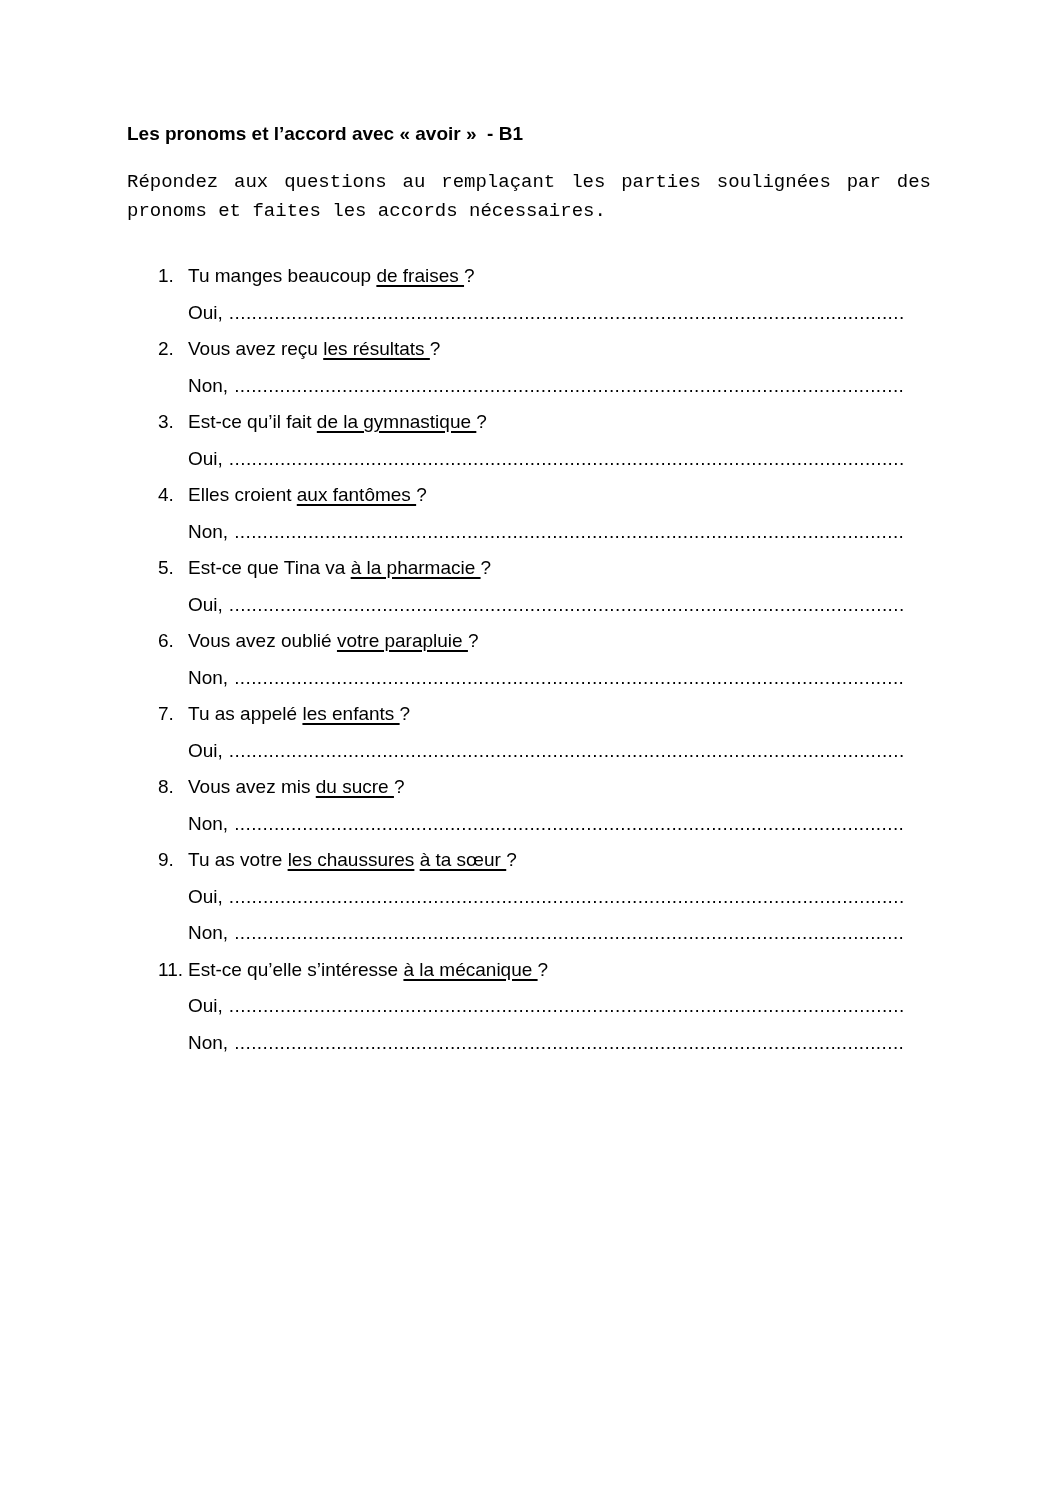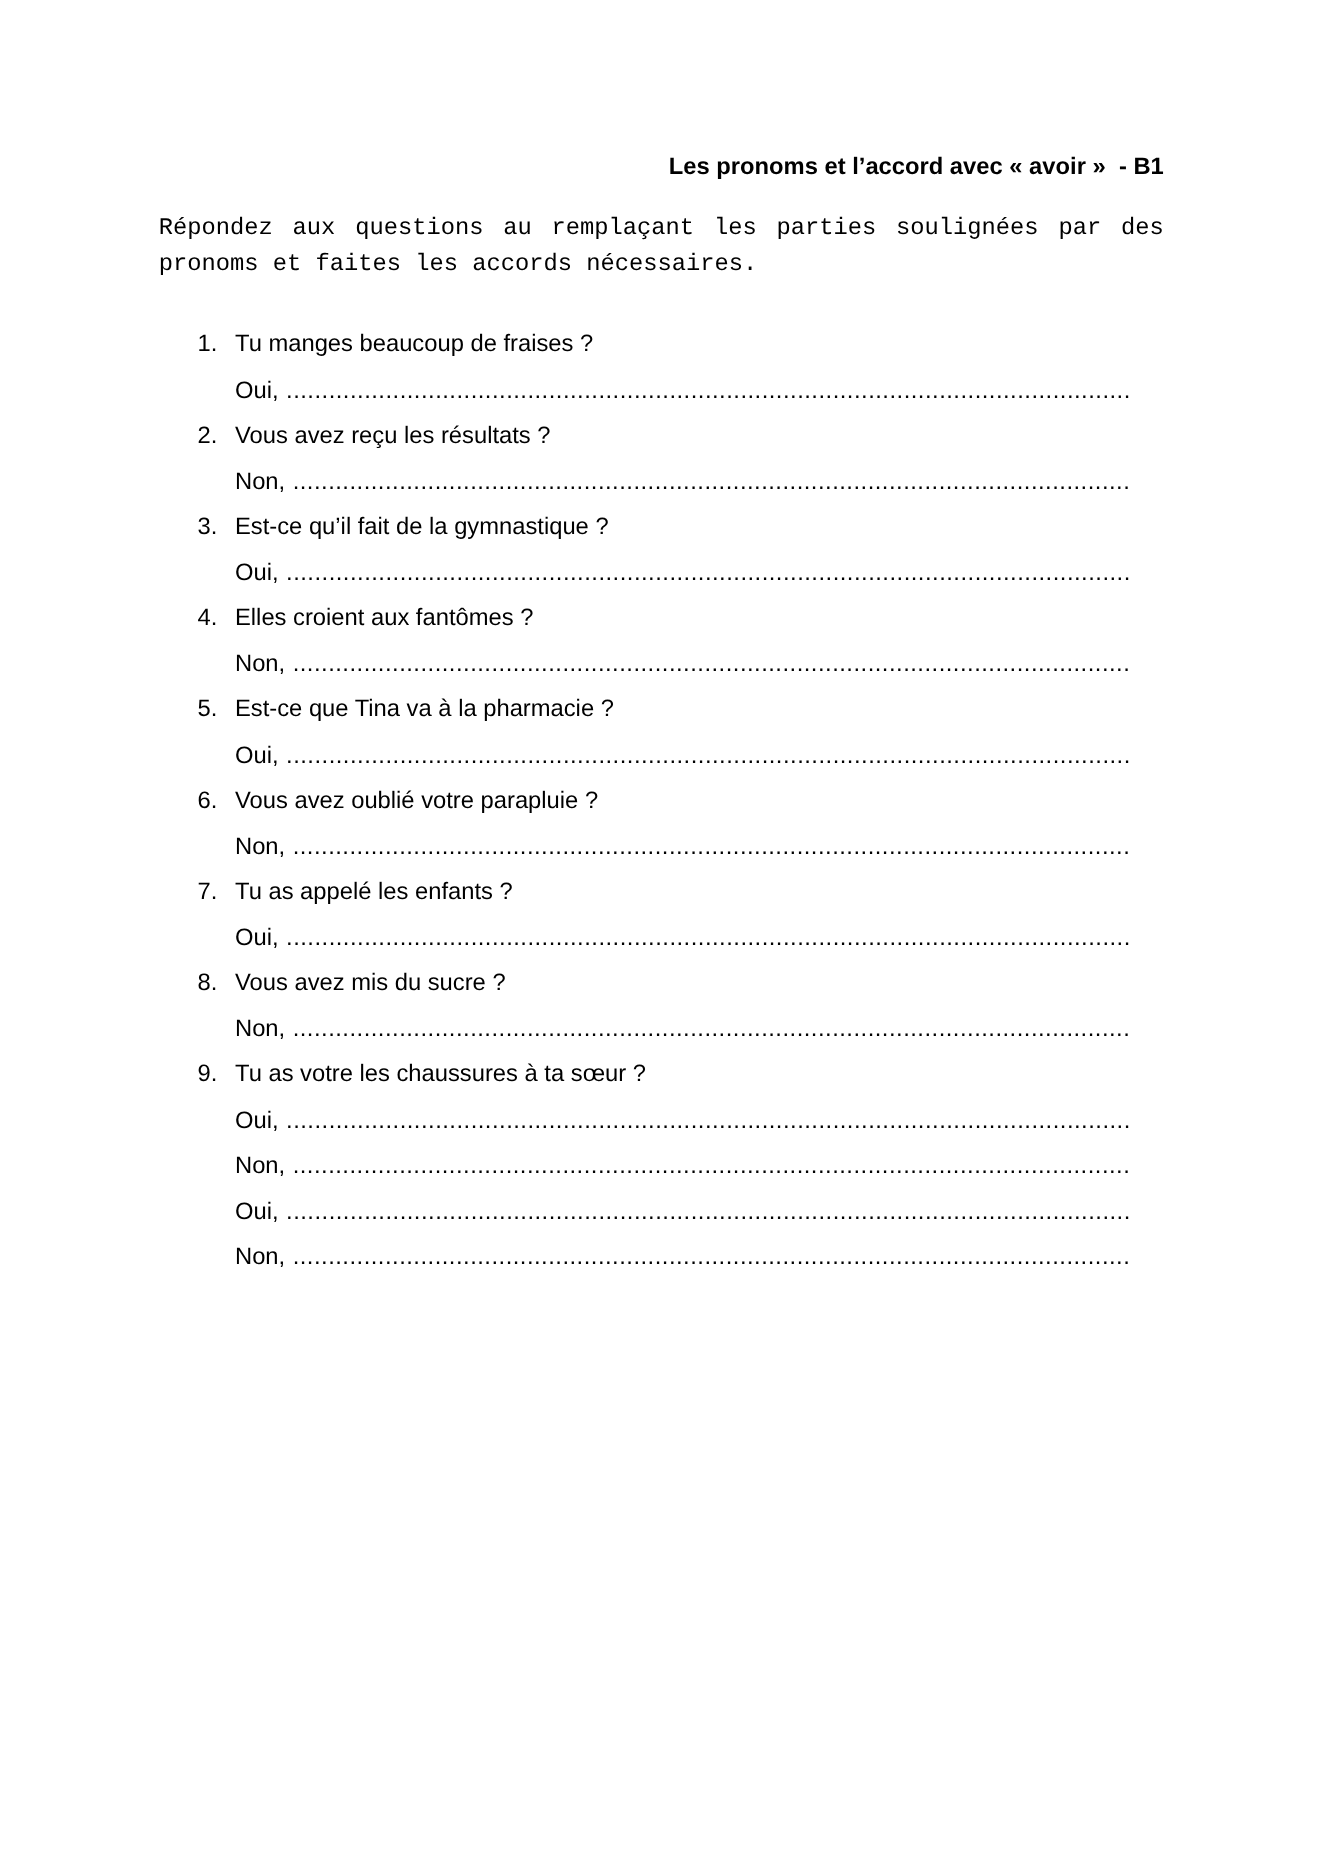--- a/index.html
+++ b/index.html
@@ -18,21 +18,20 @@
     font-size: 19px;
     padding: 122px 127px 0 127px;
     overflow: hidden;
   }
   .title {
     font-size: 19px;
     font-weight: bold;
     line-height: 24px;
     margin: 0;
     white-space: pre-wrap;
-    text-align: right;
   }
   .instructions {
     margin: 22px 0 0 0;
     width: 804px;
     line-height: 29px;
     text-align: justify;
     font-family: Liberation Mono, monospace;
   }
   .qlist {
     list-style: none;
@@ -46,20 +45,21 @@
     align-items: baseline;
     line-height: 36.5px;
     white-space: nowrap;
   }
   .num {
     flex: 0 0 30px;
     width: 30px;
   }
   .qtext { flex: 1 1 auto; overflow: hidden; }
   .useg {
+    text-decoration: underline;
     text-decoration-thickness: 1.5px;
     text-underline-offset: 3px;
   }
   .row.answer { padding-left: 30px; }
   .apre { flex: 0 0 auto; }
   .dots {
     flex: 1 1 auto;
     overflow: hidden;
     white-space: nowrap;
     padding-left: 6px;
@@ -163,20 +163,24 @@
           <span class="dots">......................................................................................................................................................</span>
         </div>
       </li>
       <li class="qitem">
         <div class="row answer">
           <span class="apre">Non,</span>
           <span class="dots">......................................................................................................................................................</span>
         </div>
       </li>
       <li class="qitem">
+        <div class="row">
+          <span class="num">11.</span>
+          <span class="qtext"><span class="nseg">Est-ce qu’elle s’intéresse </span><span class="useg">à la mécanique&nbsp;</span><span class="nseg">?</span></span>
+        </div>
         <div class="row answer">
           <span class="apre">Oui,</span>
           <span class="dots">......................................................................................................................................................</span>
         </div>
       </li>
       <li class="qitem">
         <div class="row answer">
           <span class="apre">Non,</span>
           <span class="dots">......................................................................................................................................................</span>
         </div>

